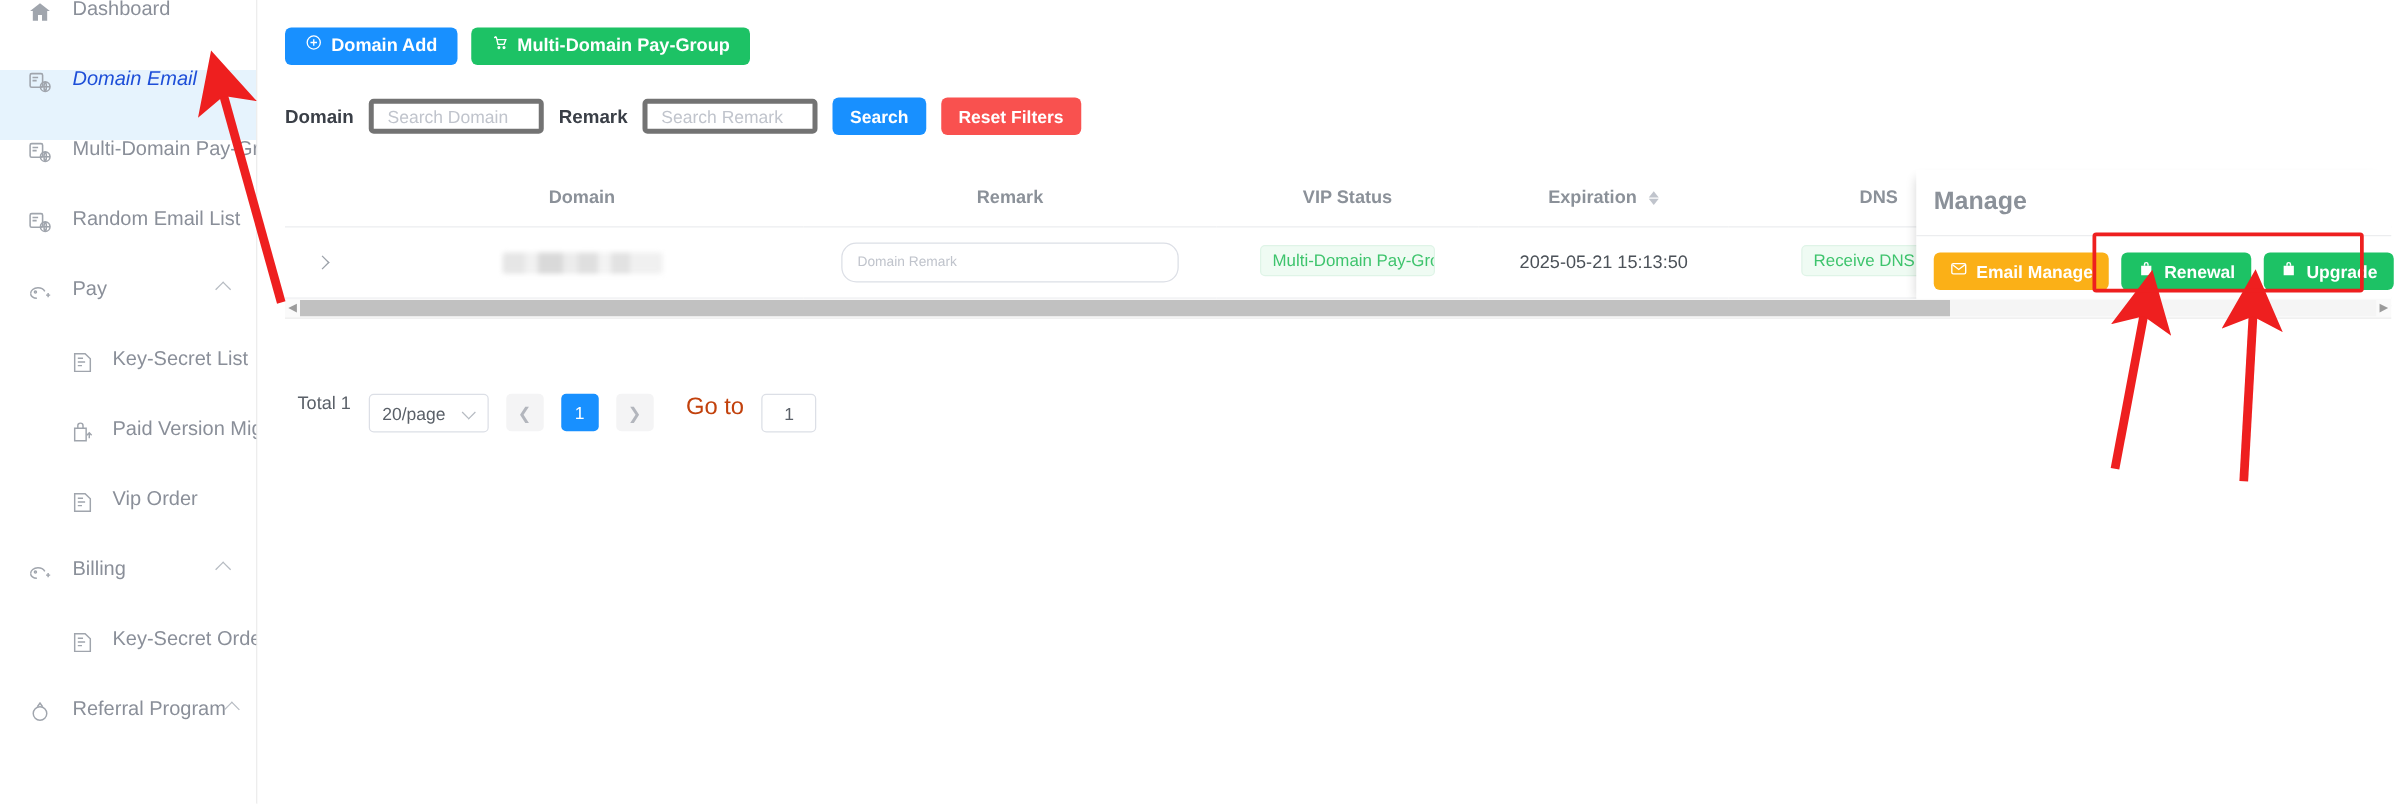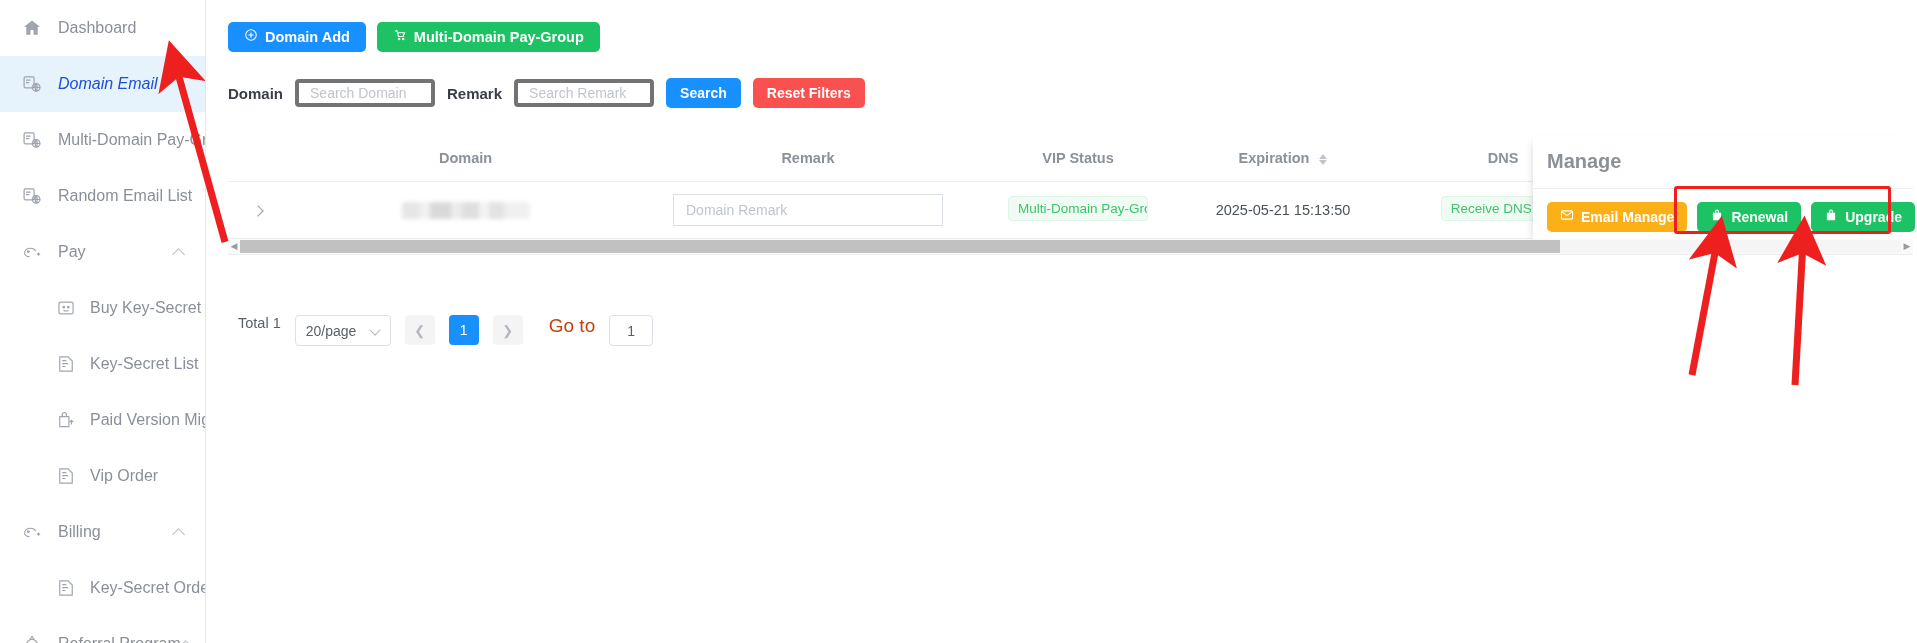--- a/index.html
+++ b/index.html
@@ -18,21 +18,21 @@
 
   
   .sidebar {
     width:206px; flex:0 0 206px; height:643px;
     background:#ffffff;
     border-right:1px solid #e8e8e8;
     position:relative;
     overflow:hidden;
   }
   .nav-item{
-    display:flex; align-items:center;
+    display:flex; align-items:flex-start;
     height:56px; padding-left:22px;
     color:#8a8f99; font-size:16px;
     white-space:nowrap; cursor:pointer;
   }
   .nav-item.sub { padding-left:56px; }
   .nav-item.active { background:#e6f3fd; color:#1d4ed8;font-style:italic; }
   .nav-item .ic{
     width:20px; height:20px; flex:0 0 20px;
     margin-right:16px; position:relative;
     color:#a0a5ad;
@@ -111,22 +111,22 @@
     border-top:1.4px solid #9aa0a8; border-right:1.4px solid #9aa0a8;
     transform:rotate(45deg); cursor:pointer;
   }
   .redacted{
     display:inline-block; width:128px; height:17px;
     background:linear-gradient(90deg,#e6e6e6 0 14%,#f1f1f1 14% 22%,#d9d9d9 22% 38%,#ececec 38% 47%,
       #dfdfdf 47% 60%,#f3f3f3 60% 68%,#e2e2e2 68% 80%,#f0f0f0 80% 100%);
     filter:blur(2px); border-radius:2px; vertical-align:middle;
   }
   .remark-inp{
-    width:270px; height:32px; border:1px solid #dcdfe6; border-radius:0;
-    padding:0 12px; font-size:14px; color:#444; background:#fff; outline:none;
+    width:270px; height:32px; border:1px solid #dcdfe6; border-radius:12px;
+    padding:0 12px; font-size:11px; color:#444; background:#fff; outline:none;
     font-family:"Liberation Sans", sans-serif;
   }
   .remark-inp::placeholder{ color:#c0c4cc; }
 
   .tag{
     display:inline-block; max-width:100%;
     background:#effbf3; color:#3ec46d;
     border:1px solid #dff4e7; border-radius:4px;
     font-size:13.5px; padding:4px 9px;
     white-space:nowrap; overflow:hidden; text-overflow:clip;
@@ -252,31 +252,20 @@
           <path d="M3 13c0-3 3-5.5 7-5.5 3 0 5.5 1.4 6.6 3.4"></path>
           <path d="M3 13c0 2.6 2.6 4.6 6 4.6"></path>
             <circle cx="7.6" cy="11.6" r="1"></circle>
           <path d="M17.8 14.5h4M19.8 12.5v4"></path>
         </svg>
       </span>
       <span class="lbl">Pay</span>
       <span class="caret"></span>
     </div>
 
-    <div class="nav-item sub">
-      <span class="ic">
-        <svg class="i" viewBox="0 0 24 24" fill="none" stroke="currentColor" stroke-width="1.4">
-          <rect x="3.5" y="5" width="17" height="14" rx="2.5"></rect>
-          <circle cx="9.3" cy="11" r="1"></circle>
-            <circle cx="14.7" cy="11" r="1"></circle>
-          <path d="M9 14.6c1.8 1.2 4.2 1.2 6 0"></path>
-        </svg>
-      </span>
-      <span class="lbl">Buy Key-Secret</span>
-    </div>
 
     <div class="nav-item sub">
       <span class="ic">
         <svg class="i" viewBox="0 0 24 24" fill="none" stroke="currentColor" stroke-width="1.4">
           <path d="M4.5 3.5h10l5 5v12h-15z"></path>
             <path d="M7.5 8h5M7.5 11.5h7M7.5 15h4"></path>
         </svg>
       </span>
       <span class="lbl">Key-Secret List</span>
     </div>

